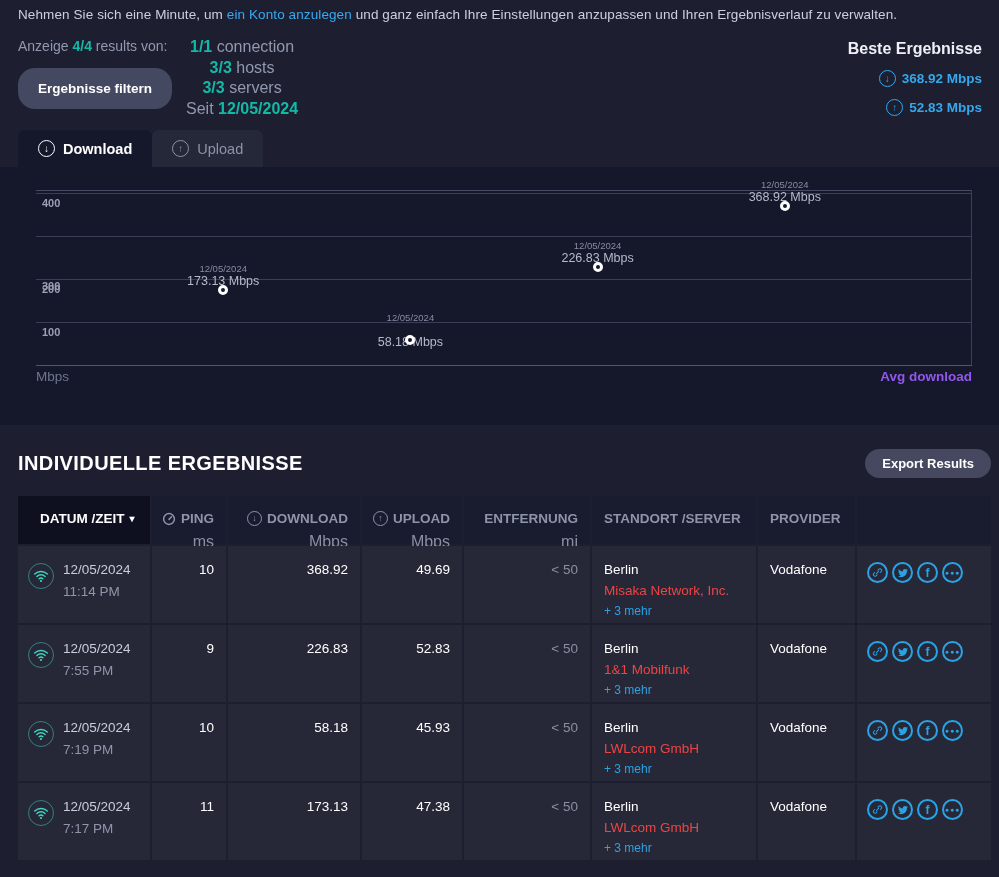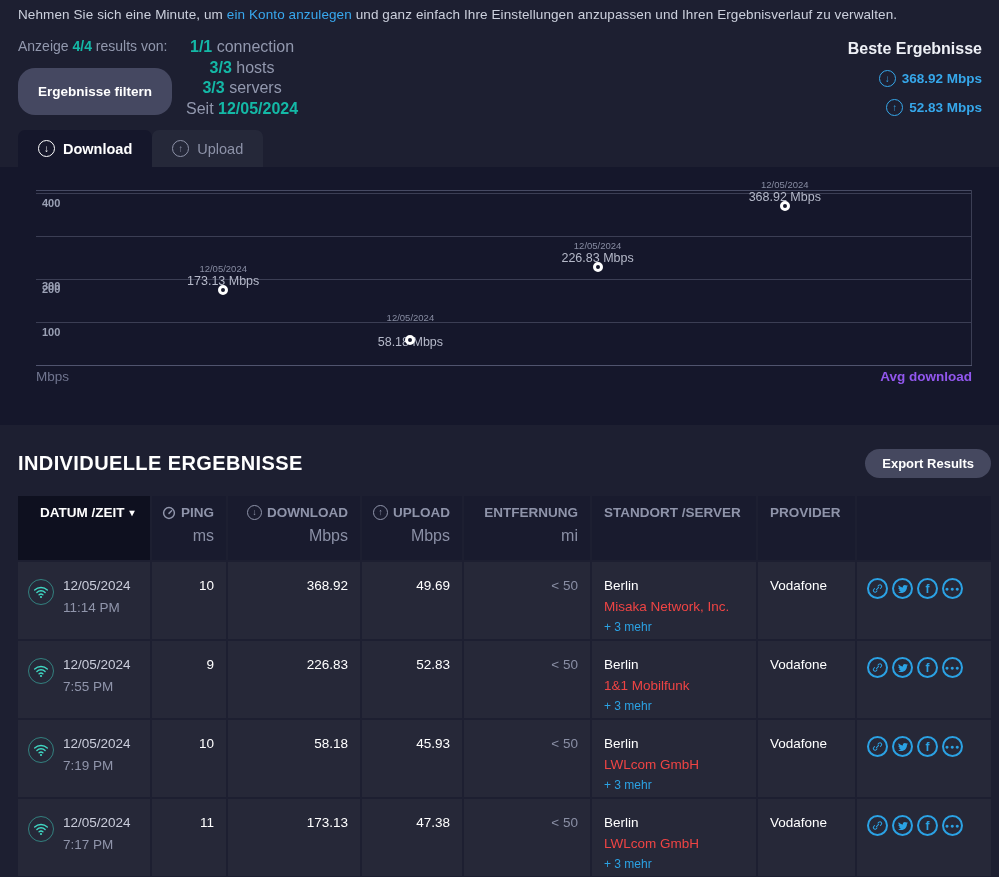--- a/index.html
+++ b/index.html
@@ -10,21 +10,21 @@
     -webkit-font-smoothing:antialiased;
   }
   .abs{position:absolute;}
   
   .banner{top:7px;left:18px;font-size:13.5px;color:#ccd0dd;letter-spacing:.1px;}
   .banner a{color:#38a8ef;text-decoration:none;cursor:pointer;}
   
   .showing{top:38px;left:18px;font-size:14px;color:#9298ae;}
   .b{color:#14b8a6;font-weight:bold;}
   .filter-btn{
-    top:68px;left:18px;height:47px;padding:0 20px;border:none;border-radius:17px;
+    top:68px;left:18px;height:41px;padding:0 20px;border:none;border-radius:17px;
     background:#454861;color:#fff;font-weight:bold;font-size:13.5px;
     display:inline-flex;align-items:center;cursor:pointer;font-family:inherit;
   }
   .stats{top:37px;left:186px;font-size:16px;color:#9298ae;line-height:20.5px;text-align:center;}
   .best{top:40px;right:17px;text-align:right;}
   .best-title{font-size:16px;font-weight:600;color:#eef0f6;}
   .best-line{margin-top:12px;font-size:13.5px;color:#36a7ea;font-weight:600;
     display:flex;justify-content:flex-end;align-items:center;gap:6px;}
   .cir{
     width:15px;height:15px;border:1.5px solid currentColor;border-radius:50%;
@@ -55,21 +55,21 @@
   
   .results-heading{top:452px;left:18px;font-size:20px;font-weight:bold;color:#fff;letter-spacing:.4px;}
   .export-btn{
     top:449px;right:8px;height:29px;padding:0 17px;border:none;border-radius:15px;
     background:#45485f;color:#fff;font-weight:bold;font-size:13px;
     display:inline-flex;align-items:center;cursor:pointer;font-family:inherit;
   }
   
   .table{top:496px;left:18px;width:973px;}
   .grid{display:grid;grid-template-columns:132px 74px 132px 100px 126px 164px 97px auto;column-gap:2px;}
-  .thead .cell{background:#191b2e;height:64px;box-sizing:border-box;padding-top:9px;}
+  .thead .cell{background:#191b2e;height:48px;box-sizing:border-box;padding-top:15px;}
   .thead .cell.first{background:#0e101f;}
   .hlab{font-size:13.5px;font-weight:bold;color:#8f94aa;display:flex;align-items:center;gap:5px;}
   .hlab.white{color:#fff;}
   .hunit{font-size:16px;color:#8a8fa5;margin-top:7px;}
   .cell.ar .hlab{justify-content:flex-end;}
   .cell.ar .hunit{text-align:right;}
   .cell{box-sizing:border-box;}
   .cell.ar{text-align:right;padding-right:12px;}
   .cell.al{text-align:left;padding-left:12px;}
   .trow{margin-top:2px;}

